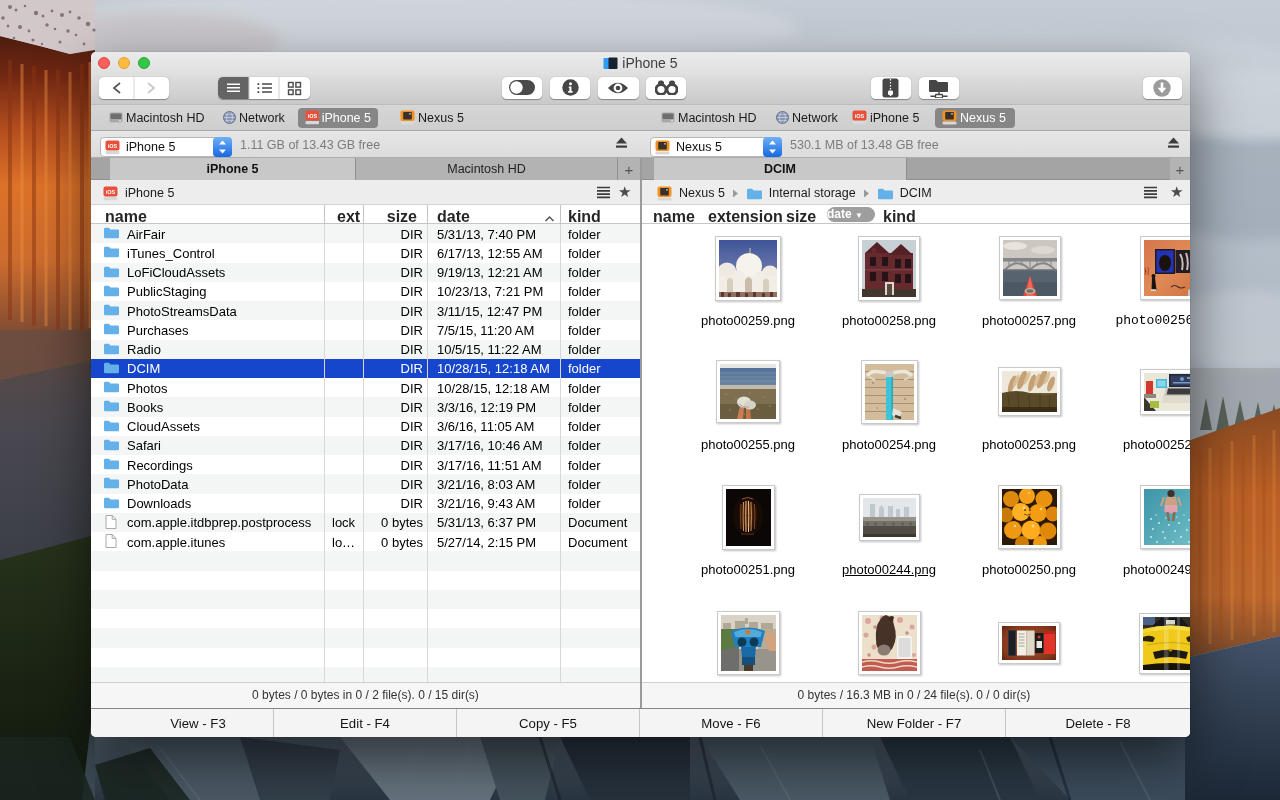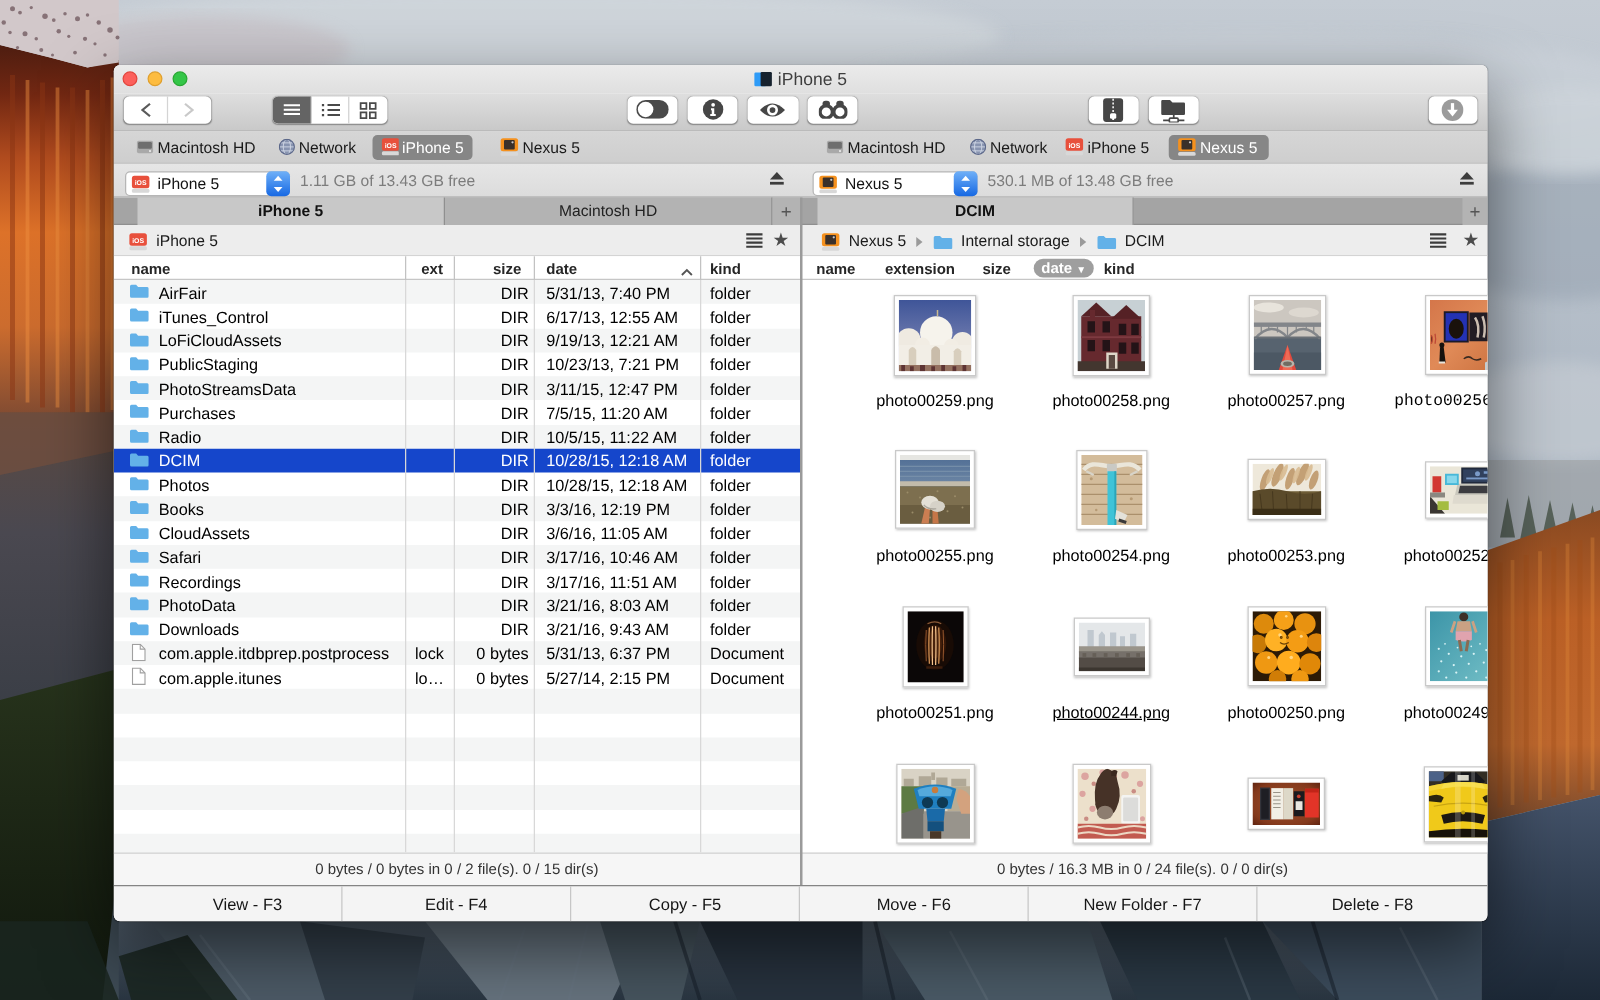--- a/index.html
+++ b/index.html
@@ -54,21 +54,21 @@
   .tab { position:absolute; top:106px; height:22px; display:flex; align-items:center; justify-content:center;
     font-size:12.5px; color:#222; border-right:1px solid #8f8f8f; }
   .tab.act { background:#c8c8c8; font-weight:bold; color:#111; }
   .tab.inact { background:#b3b3b3; }
 
   
   .pathseg { position:absolute; top:131px; height:20px; display:flex; align-items:center; gap:7px;
     font-size:12.5px; color:#1a1a1a; }
 
   
-  .hl { position:absolute; top:155.5px; font-size:12px; font-weight:bold; color:#262626; }
+  .hl { position:absolute; top:155.5px; font-size:16px; font-weight:bold; color:#262626; }
   .colline { position:absolute; top:153px; width:1px; height:19px; background:#c2c2c2; }
 
   
   .row { position:relative; width:549px; height:19.25px; font-size:13px; color:#000; }
   .row.odd { background:#f4f5f5; }
   .row.sel { background:#1546cb; color:#fff; }
   .row .nm { position:absolute; left:36px; top:2.5px; white-space:nowrap; }
   .row .ex { position:absolute; left:241px; top:2.5px; }
   .row .sz { position:absolute; right:217px; top:2.5px; }
   .row .dt { position:absolute; left:346px; top:2.5px; }
@@ -1135,21 +1135,21 @@
         <path d="M1.5 6 L5.5 2 L9.5 6" stroke="#555" stroke-width="1.5" fill="none"></path>
       </svg></div>
   <div class="hl" style="left:477px;">kind</div>
   <div class="colline" style="left:233px;"></div>
   <div class="colline" style="left:272px;"></div>
   <div class="colline" style="left:336px;"></div>
   <div class="colline" style="left:469px;"></div>
   <div class="hl" style="left:562px;">name</div>
   <div class="hl" style="left:617px;">extension</div>
   <div class="hl" style="left:695px;">size</div>
-  <div class="abs" style="left:736px; top:154.5px; width:48px; height:15px; background:#9e9e9e; border-radius:7.5px; color:#fff; font-size:12px; font-weight:bold; text-align:center; line-height:15px;">date <span style="font-size:8px;">▼</span></div>
+  <div class="abs" style="left:736px; top:154.5px; width:48px; height:15px; background:#9e9e9e; border-radius:7.5px; color:#fff; font-size:12px; font-weight:bold; text-align:left; line-height:15px;">date <span style="font-size:8px;">▼</span></div>
   <div class="hl" style="left:792px;">kind</div>
   <div class="stat" style="left:0;">0 bytes / 0 bytes in 0 / 2 file(s). 0 / 15 dir(s)</div>
   <div class="stat" style="left:551px; width:544px;">0 bytes / 16.3 MB in 0 / 24 file(s). 0 / 0 dir(s)</div>
   <div class="bbtn" style="left:0; width:183px;padding-left:32px;">View - F3</div>
   <div class="bbtn" style="left:183px; width:183px;">Edit - F4</div>
   <div class="bbtn" style="left:366px; width:183px;">Copy - F5</div>
   <div class="bbtn" style="left:549px; width:183px;">Move - F6</div>
   <div class="bbtn" style="left:732px; width:183px;">New Folder - F7</div>
   <div class="bbtn" style="left:915px; width:184px; border-right:none;">Delete - F8</div>
 </div>

